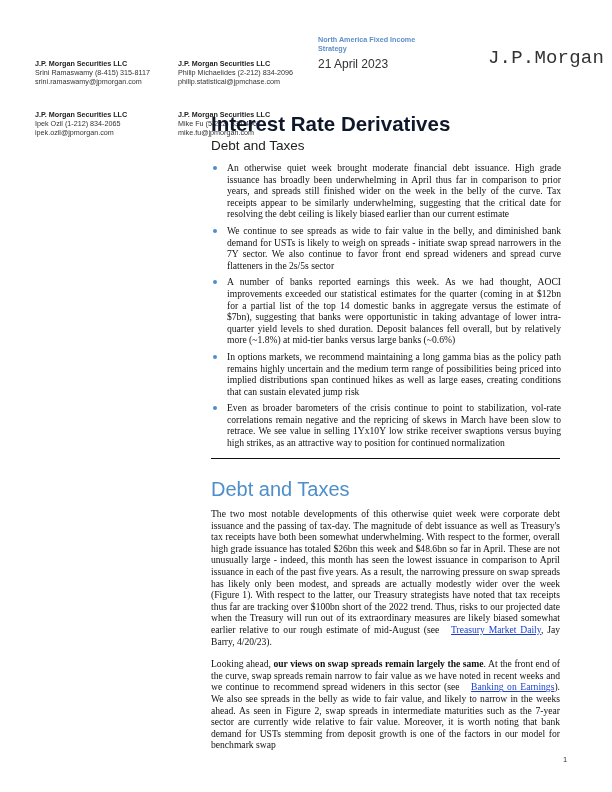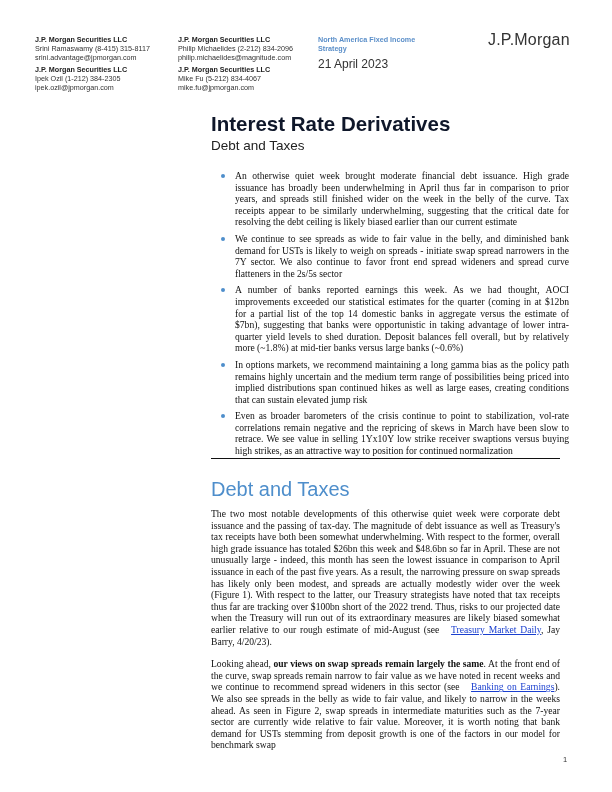--- a/index.html
+++ b/index.html
@@ -1,57 +1,57 @@
 <!DOCTYPE html>
 <html><head>
 <meta charset="utf-8">
 <style>
   html, body { margin:0; padding:0; background:#ffffff; }
   body { width:612px; height:792px; position:relative; overflow:hidden; font-family:"Liberation Sans", sans-serif; color:#222; }
   .contact-block { position:absolute; font-size:7.2px; line-height:9px; color:#333; }
   .contact-block .firm { font-weight:bold; color:#222; }
-  .contact-block .grp { margin-bottom:3px; }
+  .contact-block .grp { margin-bottom:3px;margin-top:24px; }
   #c1 { left:35px; top:35px; }
   #c2 { left:178px; top:35px; }
   .strategy { position:absolute; left:318px; top:35px; font-size:7.2px; line-height:9px; color:#5b8fc9; font-weight:bold; width:110px; }
   .date { position:absolute; left:318px; top:57px; font-size:12px; color:#333; }
-  .logo { position:absolute; left:488px; top:31px; font-family:Liberation Sans, sans-serif; font-size:16px; color:#333; letter-spacing:0.2px; }
+  .logo { position:absolute; left:488px; top:47px; font-family:Liberation Mono, monospace; font-size:19px; color:#333; letter-spacing:0.2px; }
   .title { position:absolute; left:211px; top:112px; font-size:20.5px; font-weight:bold; color:#0f172a; white-space:nowrap;text-align:right; }
   .subtitle { position:absolute; left:211px; top:138px; font-size:13.5px; color:#222; }
-  ul.bullets { position:absolute; left:211px; top:162px; width:350px; margin:8px; padding:0; list-style:none; }
+  ul.bullets { position:absolute; left:211px; top:162px; width:350px; margin:0; padding:0; list-style:none; }
   ul.bullets li { position:relative; padding-left:16px; font-family:"Liberation Serif", serif; font-size:9.6px; line-height:11.6px; text-align:justify; margin-bottom:5px; color:#111; }
   ul.bullets li .dot { position:absolute; left:2px; top:4px; width:4px; height:4px; border-radius:50%; background:#4e8ecb; }
   .divider { position:absolute; left:211px; top:458px; width:349px; height:1px; background:#111; }
   .h2 { position:absolute; left:211px; top:478px; font-size:20px; color:#4e8ecb; }
   .body-text { position:absolute; left:211px; top:508px; width:349px; font-family:"Liberation Serif", serif; font-size:9.6px; line-height:11.6px; text-align:justify; color:#111; }
   .body-text p { margin:0 0 11px 0; }
   .body-text a { color:#1a3fcf; text-decoration:underline;margin-left:8px; }
   .page-num { position:absolute; left:563px; top:755px; font-size:7.5px; color:#333; }
 </style>
 </head>
 <body>
 
 <div id="c1" class="contact-block">
   <div class="grp">
     <div class="firm">J.P. Morgan Securities LLC</div>
     <div>Srini Ramaswamy (8-415) 315-8117</div>
-    <div>srini.advantage@jpmorgan.com</div>
+    <div>srini.ramaswamy@jpmorgan.com</div>
   </div>
   <div class="grp">
     <div class="firm">J.P. Morgan Securities LLC</div>
-    <div>Ipek Ozil (1-212) 384-2305</div>
+    <div>Ipek Ozil (1-212) 834-2065</div>
     <div>ipek.ozil@jpmorgan.com</div>
   </div>
 </div>
 
 <div id="c2" class="contact-block">
   <div class="grp">
     <div class="firm">J.P. Morgan Securities LLC</div>
     <div>Philip Michaelides (2-212) 834-2096</div>
-    <div>philip.michaelides@magnitude.com</div>
+    <div>philip.statistical@jpmchase.com</div>
   </div>
   <div class="grp">
     <div class="firm">J.P. Morgan Securities LLC</div>
     <div>Mike Fu (5-212) 834-4067</div>
     <div>mike.fu@jpmorgan.com</div>
   </div>
 </div>
 
 <div class="strategy">North America Fixed Income Strategy</div>
 <div class="date">21 April 2023</div>

